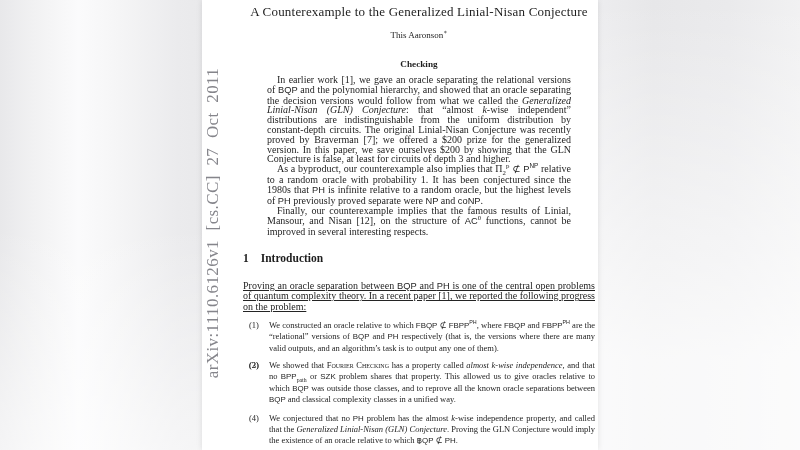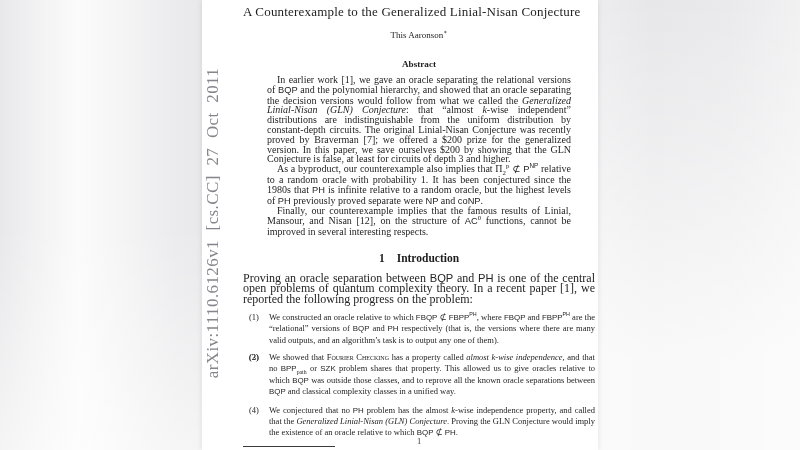--- a/index.html
+++ b/index.html
@@ -42,32 +42,32 @@
     font-size: 17px;
     letter-spacing: 0.4px;
     word-spacing: 5px;
     color: #85858b;
   }
 
   .content { position: absolute; left: 41px; top: 0; width: 352px; height: 450px; }
 
   .title {
     margin: 4px 0 0; font-weight: normal; font-size: 13px;
-    letter-spacing: 0.2px; text-align: left; color: #1d1d1d;
+    letter-spacing: 0.2px; text-align: center; color: #1d1d1d;
   }
   .author { margin-top: 10px; text-align: center; font-size: 9px; }
 
   .abstract { margin: 19px 24px 0; }
   .abstract-heading { text-align: center; font-weight: bold; font-size: 9.2px; margin-bottom: 6px; color: #1d1d1d; }
   .abstract p { margin: 0; font-size: 10px; line-height: 9.8px; text-align: justify; text-indent: 10px; }
 
-  .sec { margin: 15px 0 0; font-size: 11.5px; font-weight: bold; color: #1d1d1d; text-align: center; }
+  .sec { margin: 15px 0 0; font-size: 11.5px; font-weight: bold; color: #1d1d1d; }
   .secnum { margin-right: 12px; }
 
-  .body-par { margin: 9px 0 0; font-size: 12px; line-height: 10.6px; text-align: justify; }
+  .body-par { margin: 17px 0 0; font-size: 10px; line-height: 10.6px; text-align: justify; text-decoration: underline; }
 
   .item { position: relative; margin-top: 7px; padding-left: 26px; font-size: 8.5px; line-height: 10.6px; text-align: justify; }
   .item .marker { position: absolute; left: 6px; top: 0; }
 
   .footrule { margin-top: 8px; width: 92px; border-top: 1px solid #3a3a3a; }
   .footnote { margin: 2px 0 0; font-size: 7.5px; line-height: 9.4px; text-align: justify; text-indent: 9px; }
 
   .pageno { position: absolute; top: 436px; left: 0; width: 352px; text-align: center; font-size: 8.5px; color: #3a3a3a; }
 
   sup, sub { font-size: 68%; line-height: 0; }
@@ -85,21 +85,21 @@
 
     <div class="stamp">arXiv:1110.6126v1 [cs.CC] 27 Oct 2011</div>
 
     <div class="content">
 
       <h1 class="title">A Counterexample to the Generalized Linial-Nisan Conjecture</h1>
 
       <div class="author"><span>This Aaronson</span><sup>∗</sup></div>
 
       <div class="abstract">
-        <div class="abstract-heading">Abstract</div>
+        <div class="abstract-heading">Checking</div>
         <p>In earlier work [1], we gave an oracle separating the relational versions of <span class="cls">BQP</span> and the polynomial hierarchy, and showed that an oracle separating the decision versions would follow from what we called the <i>Generalized Linial-Nisan (GLN) Conjecture</i>: that “almost <i>k</i>-wise independent” distributions are indistinguishable from the uniform distribution by constant-depth circuits.  The original Linial-Nisan Conjecture was recently proved by Braverman [7]; we offered a $200 prize for the generalized version.  In this paper, we save ourselves $200 by showing that the GLN Conjecture is false, at least for circuits of depth 3 and higher.</p>
         <p>As a byproduct, our counterexample also implies that Π<sub>2</sub><sup>p</sup> ⊄ <span class="cls">P</span><sup><span class="cls">NP</span></sup> relative to a random oracle with probability 1.  It has been conjectured since the 1980s that <span class="cls">PH</span> is infinite relative to a random oracle, but the highest levels of <span class="cls">PH</span> previously proved separate were <span class="cls">NP</span> and <span class="cls">coNP</span>.</p>
         <p>Finally, our counterexample implies that the famous results of Linial, Mansour, and Nisan [12], on the structure of <span class="cls">AC</span><sup>0</sup> functions, cannot be improved in several interesting respects.</p>
       </div>
 
       <h2 class="sec"><span class="secnum">1</span><span>Introduction</span></h2>
 
       <p class="body-par">Proving an oracle separation between <span class="cls">BQP</span> and <span class="cls">PH</span> is one of the central open problems of quantum complexity theory.  In a recent paper [1], we reported the following progress on the problem:</p>
 
       <div class="item">

